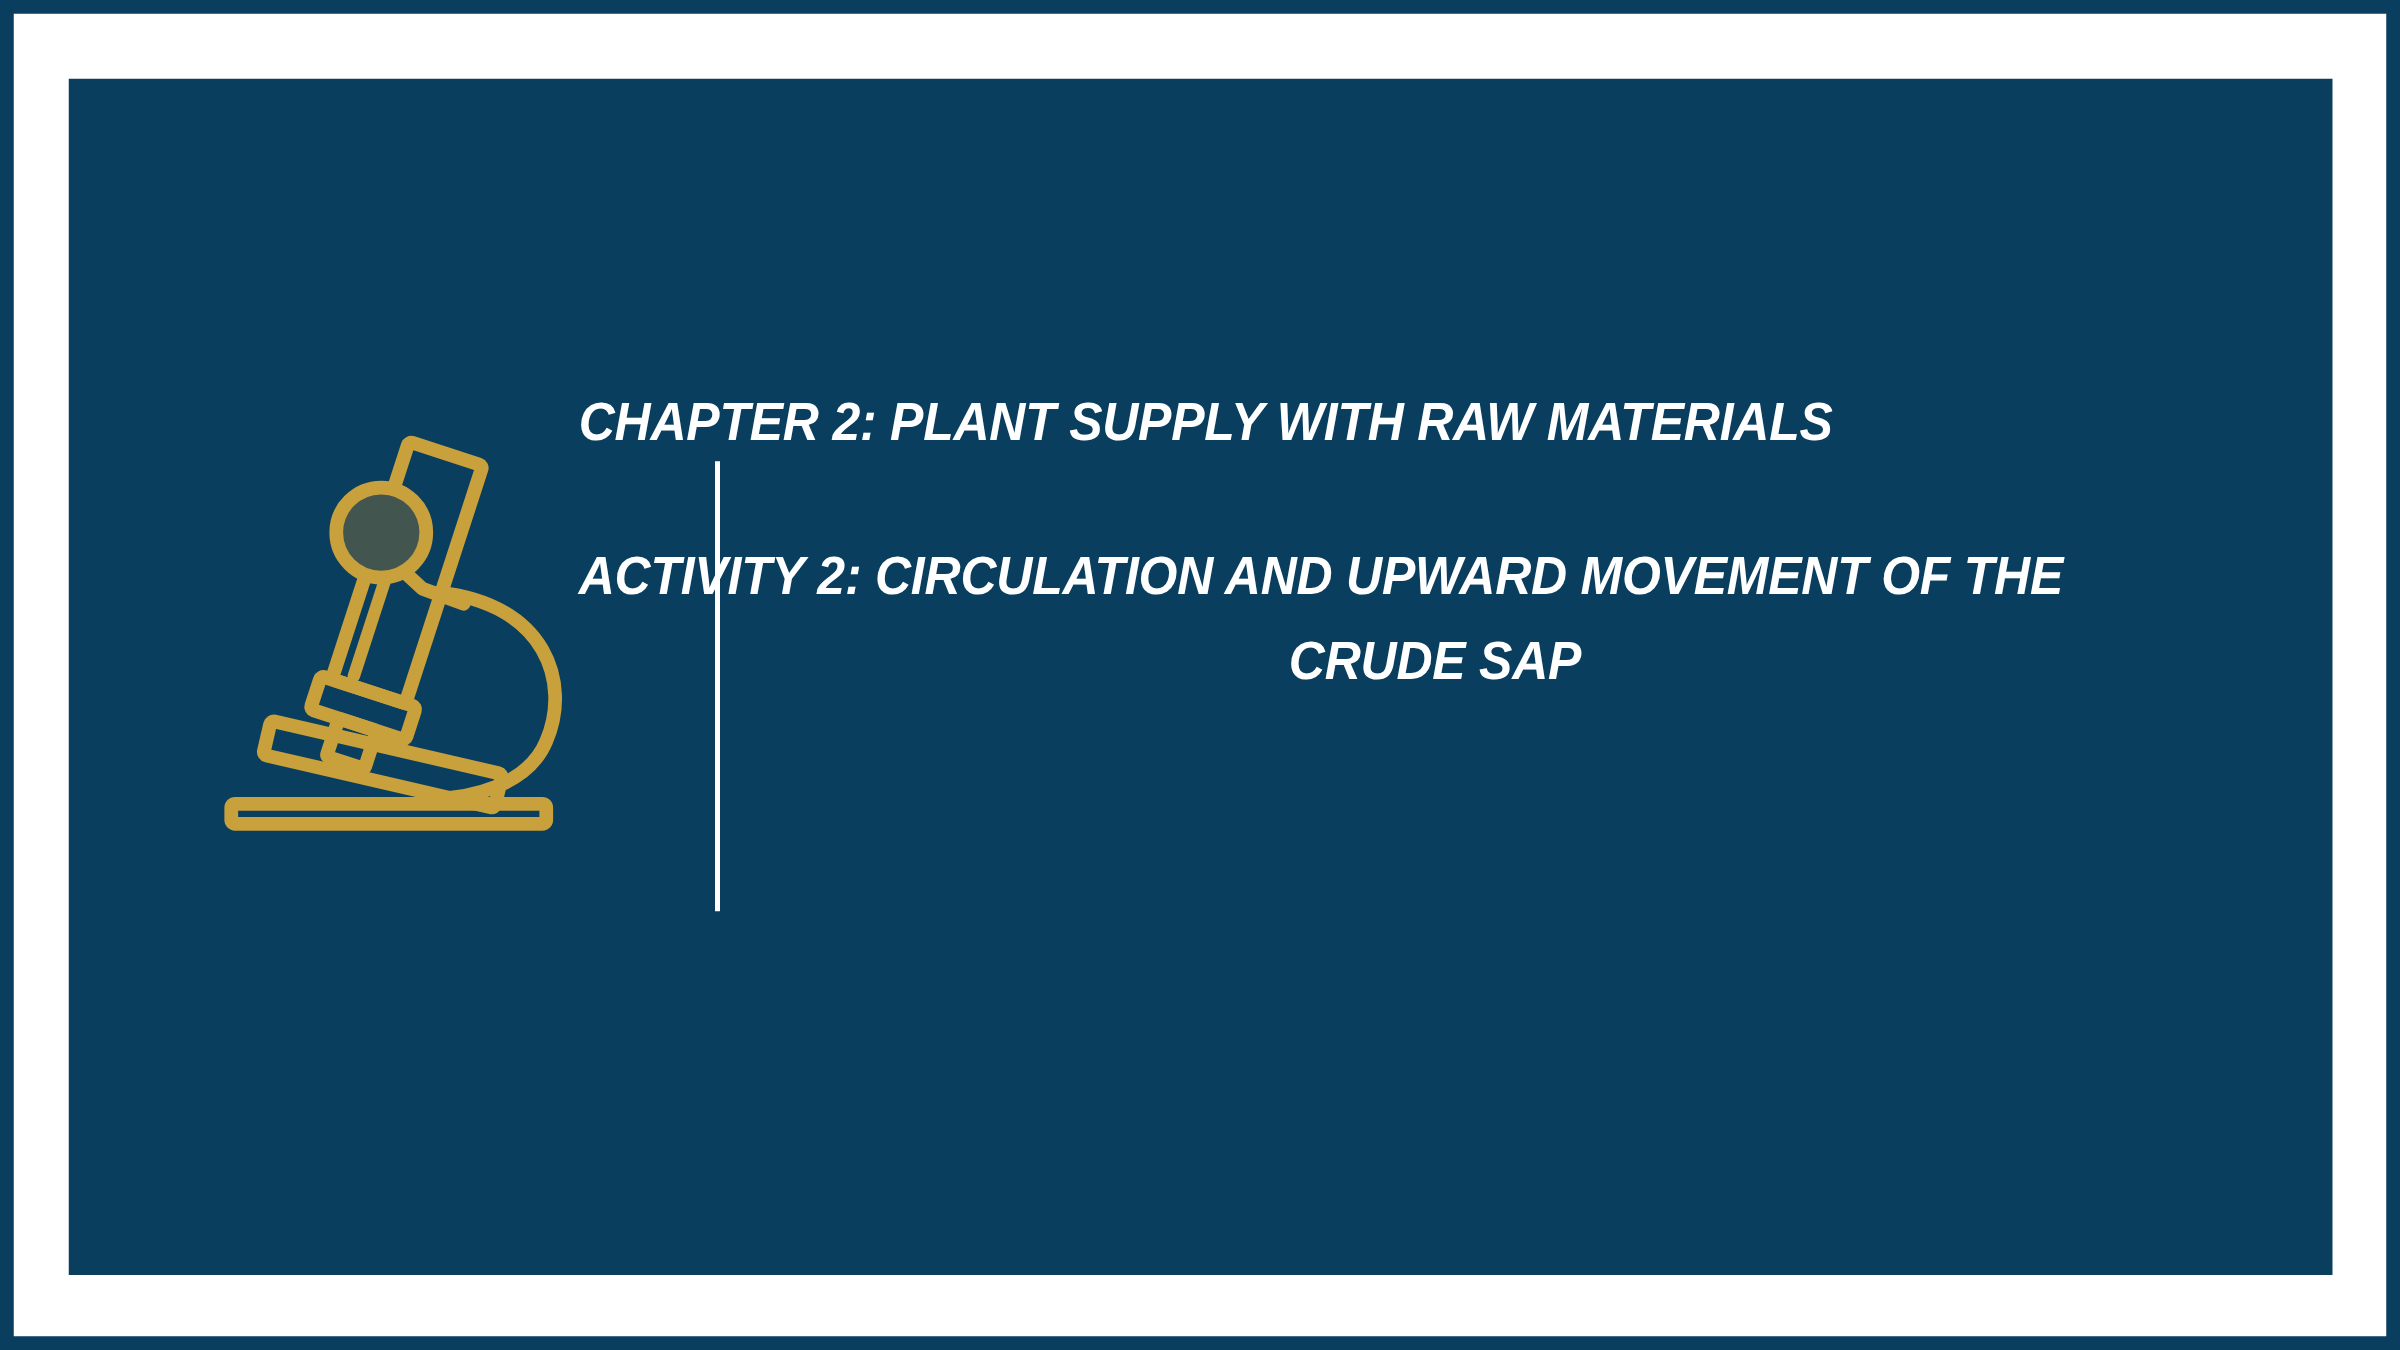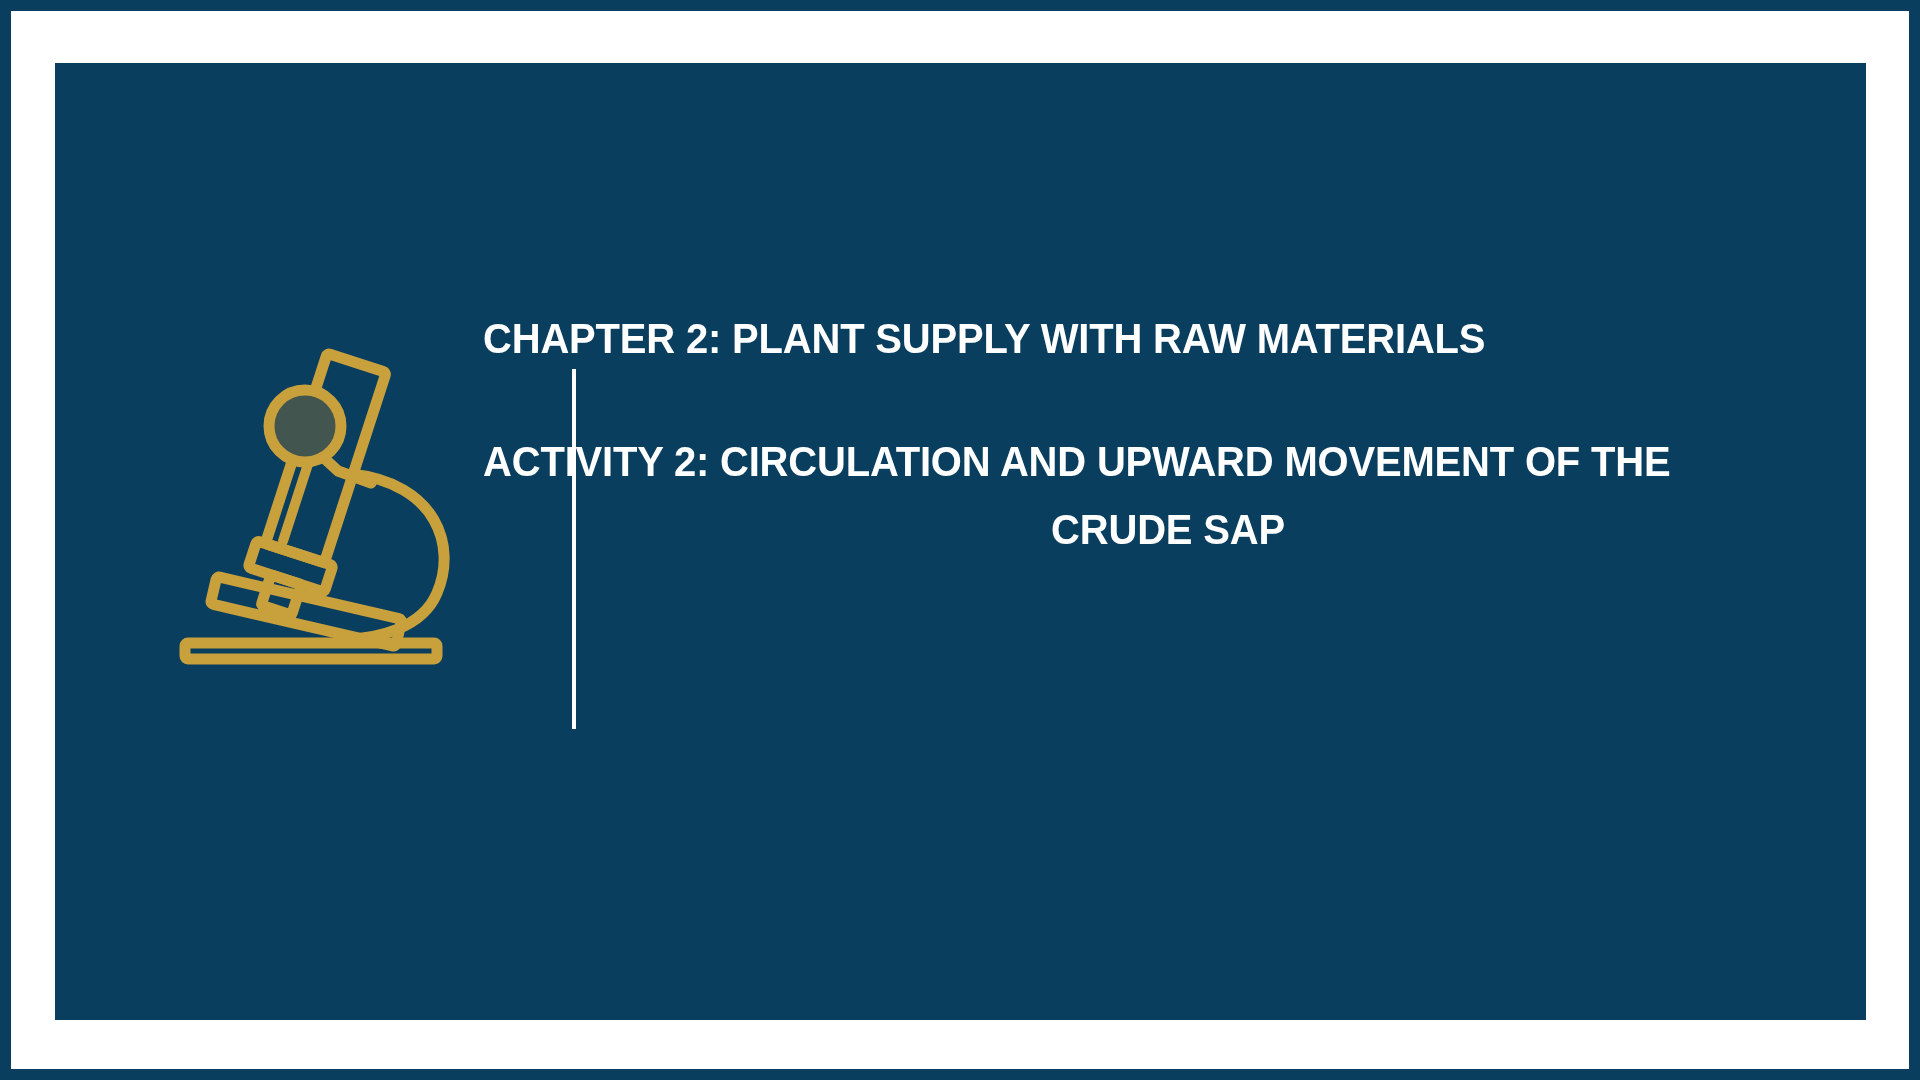--- a/index.html
+++ b/index.html
@@ -53,23 +53,24 @@
     left: 517px;
     top: 306px;
     width: 4px;
     height: 360px;
     background: #ffffff;
   }
 
   
   #title-block {
     position: absolute;
-    left: 428px;
+    left: 408px;
     top: 250px;
     width: 1370px;
+    font-style: italic;
   }
   .title-line {
     color: #ffffff;
     font-family: "Liberation Sans Narrow", "Liberation Sans", sans-serif;
     font-weight: bold;
     font-size: 43px;
     line-height: 1.18;
     letter-spacing: -0.2px;
     white-space: nowrap;
     transform: scaleX(0.93);

